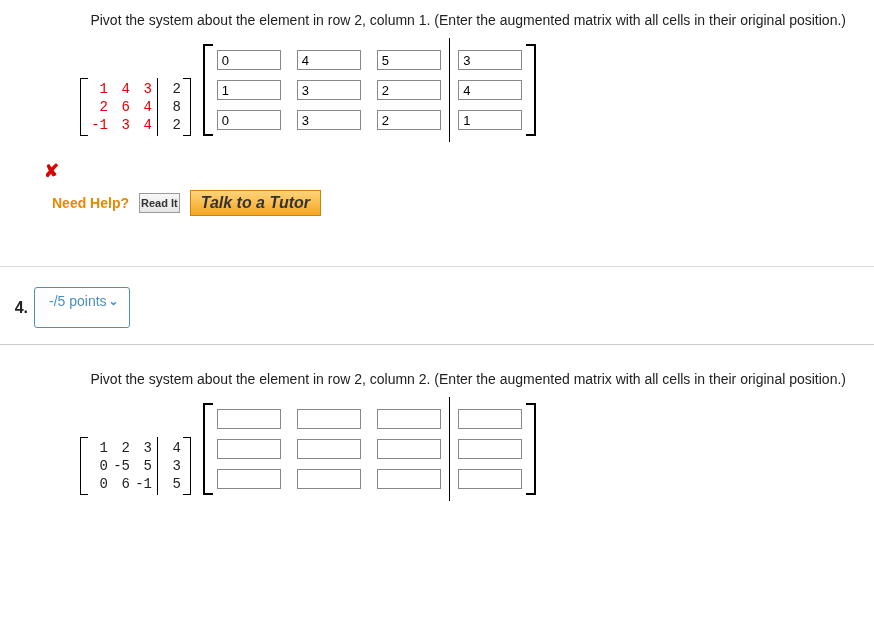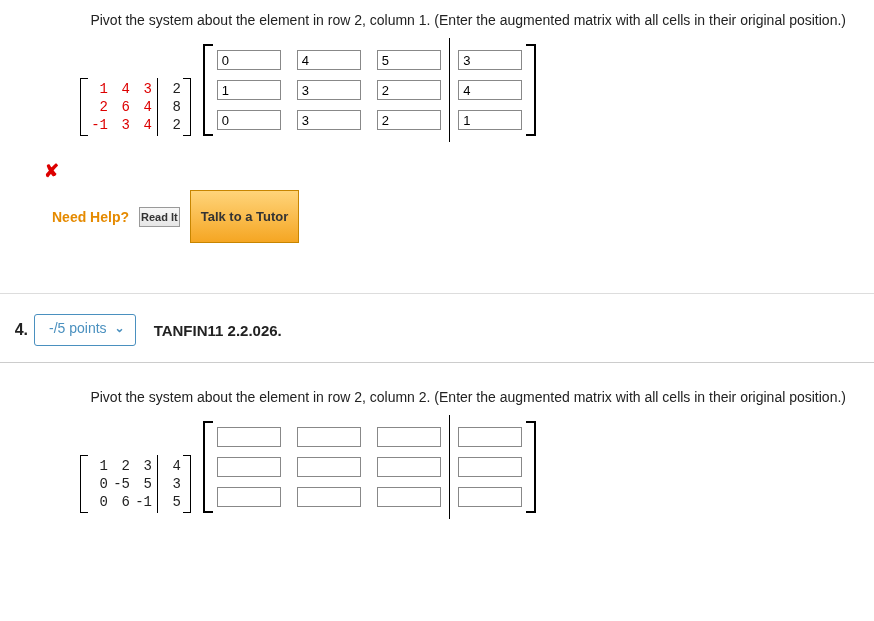--- a/index.html
+++ b/index.html
@@ -142,25 +142,26 @@
       background: linear-gradient(#f7f7f7, #e6e6e6);
       font-size: 11px;
       padding: 3px 1px;
       cursor: pointer;
       font-weight: bold;
       color: #333;
     }
     .tutor-btn {
       border: 1px solid #c78500;
       background: linear-gradient(#ffd47a, #f5a623);
-      font-size: 13px;
-      padding: 18px 10px;
+      font-size: 16px;
+      padding: 3px 10px;
       cursor: pointer;
       font-weight: bold;
       color: #333;
+      font-style: italic;
     }
 
     .divider {
       border: none;
       border-top: 1px solid #ddd;
       margin: 30px 0 0 0;
     }
 
     .question-header {
       display: flex;
@@ -172,24 +173,24 @@
       font-weight: bold;
       width: 34px;
       text-align: right;
       padding-right: 6px;
     }
     .points-box {
       border: 1px solid #4a90bf;
       border-radius: 3px;
       color: #4a90bf;
       font-size: 14px;
-      padding: 5px 10px 9px 14px;
-      display: flex;
-      align-items: center;
-      gap: 8px;
+      padding: 5px 10px 18px 14px;
+      display: flex;
+      align-items: center;
+      gap: 2px;
       cursor: pointer;
       background: #fff;
     }
     .chevron {
       font-size: 12px;
       font-weight: bold;
     }
     .book-ref {
       font-size: 15px;
       font-weight: bold;
@@ -294,21 +295,20 @@
 </div>
 
 <hr class="divider">
 
 <div class="question-header">
   <div class="qnum">4.</div>
   <div class="points-box">
     <span>-/5 points</span>
     <span class="chevron">⌄</span>
   </div>
-  <div class="book-ref">TANFIN11 2.2.026.</div>
 </div>
 
 <div class="q2-wrap">
 <div class="question-body">
   <div class="question-text">Pivot the system about the element in row 2, column 2. (Enter the augmented matrix with all cells in their original position.)</div>
 
   <div class="matrix-display">
     <div class="matrix-bracket">
       <div class="bracket-left"></div>
       <div class="aug-group">

